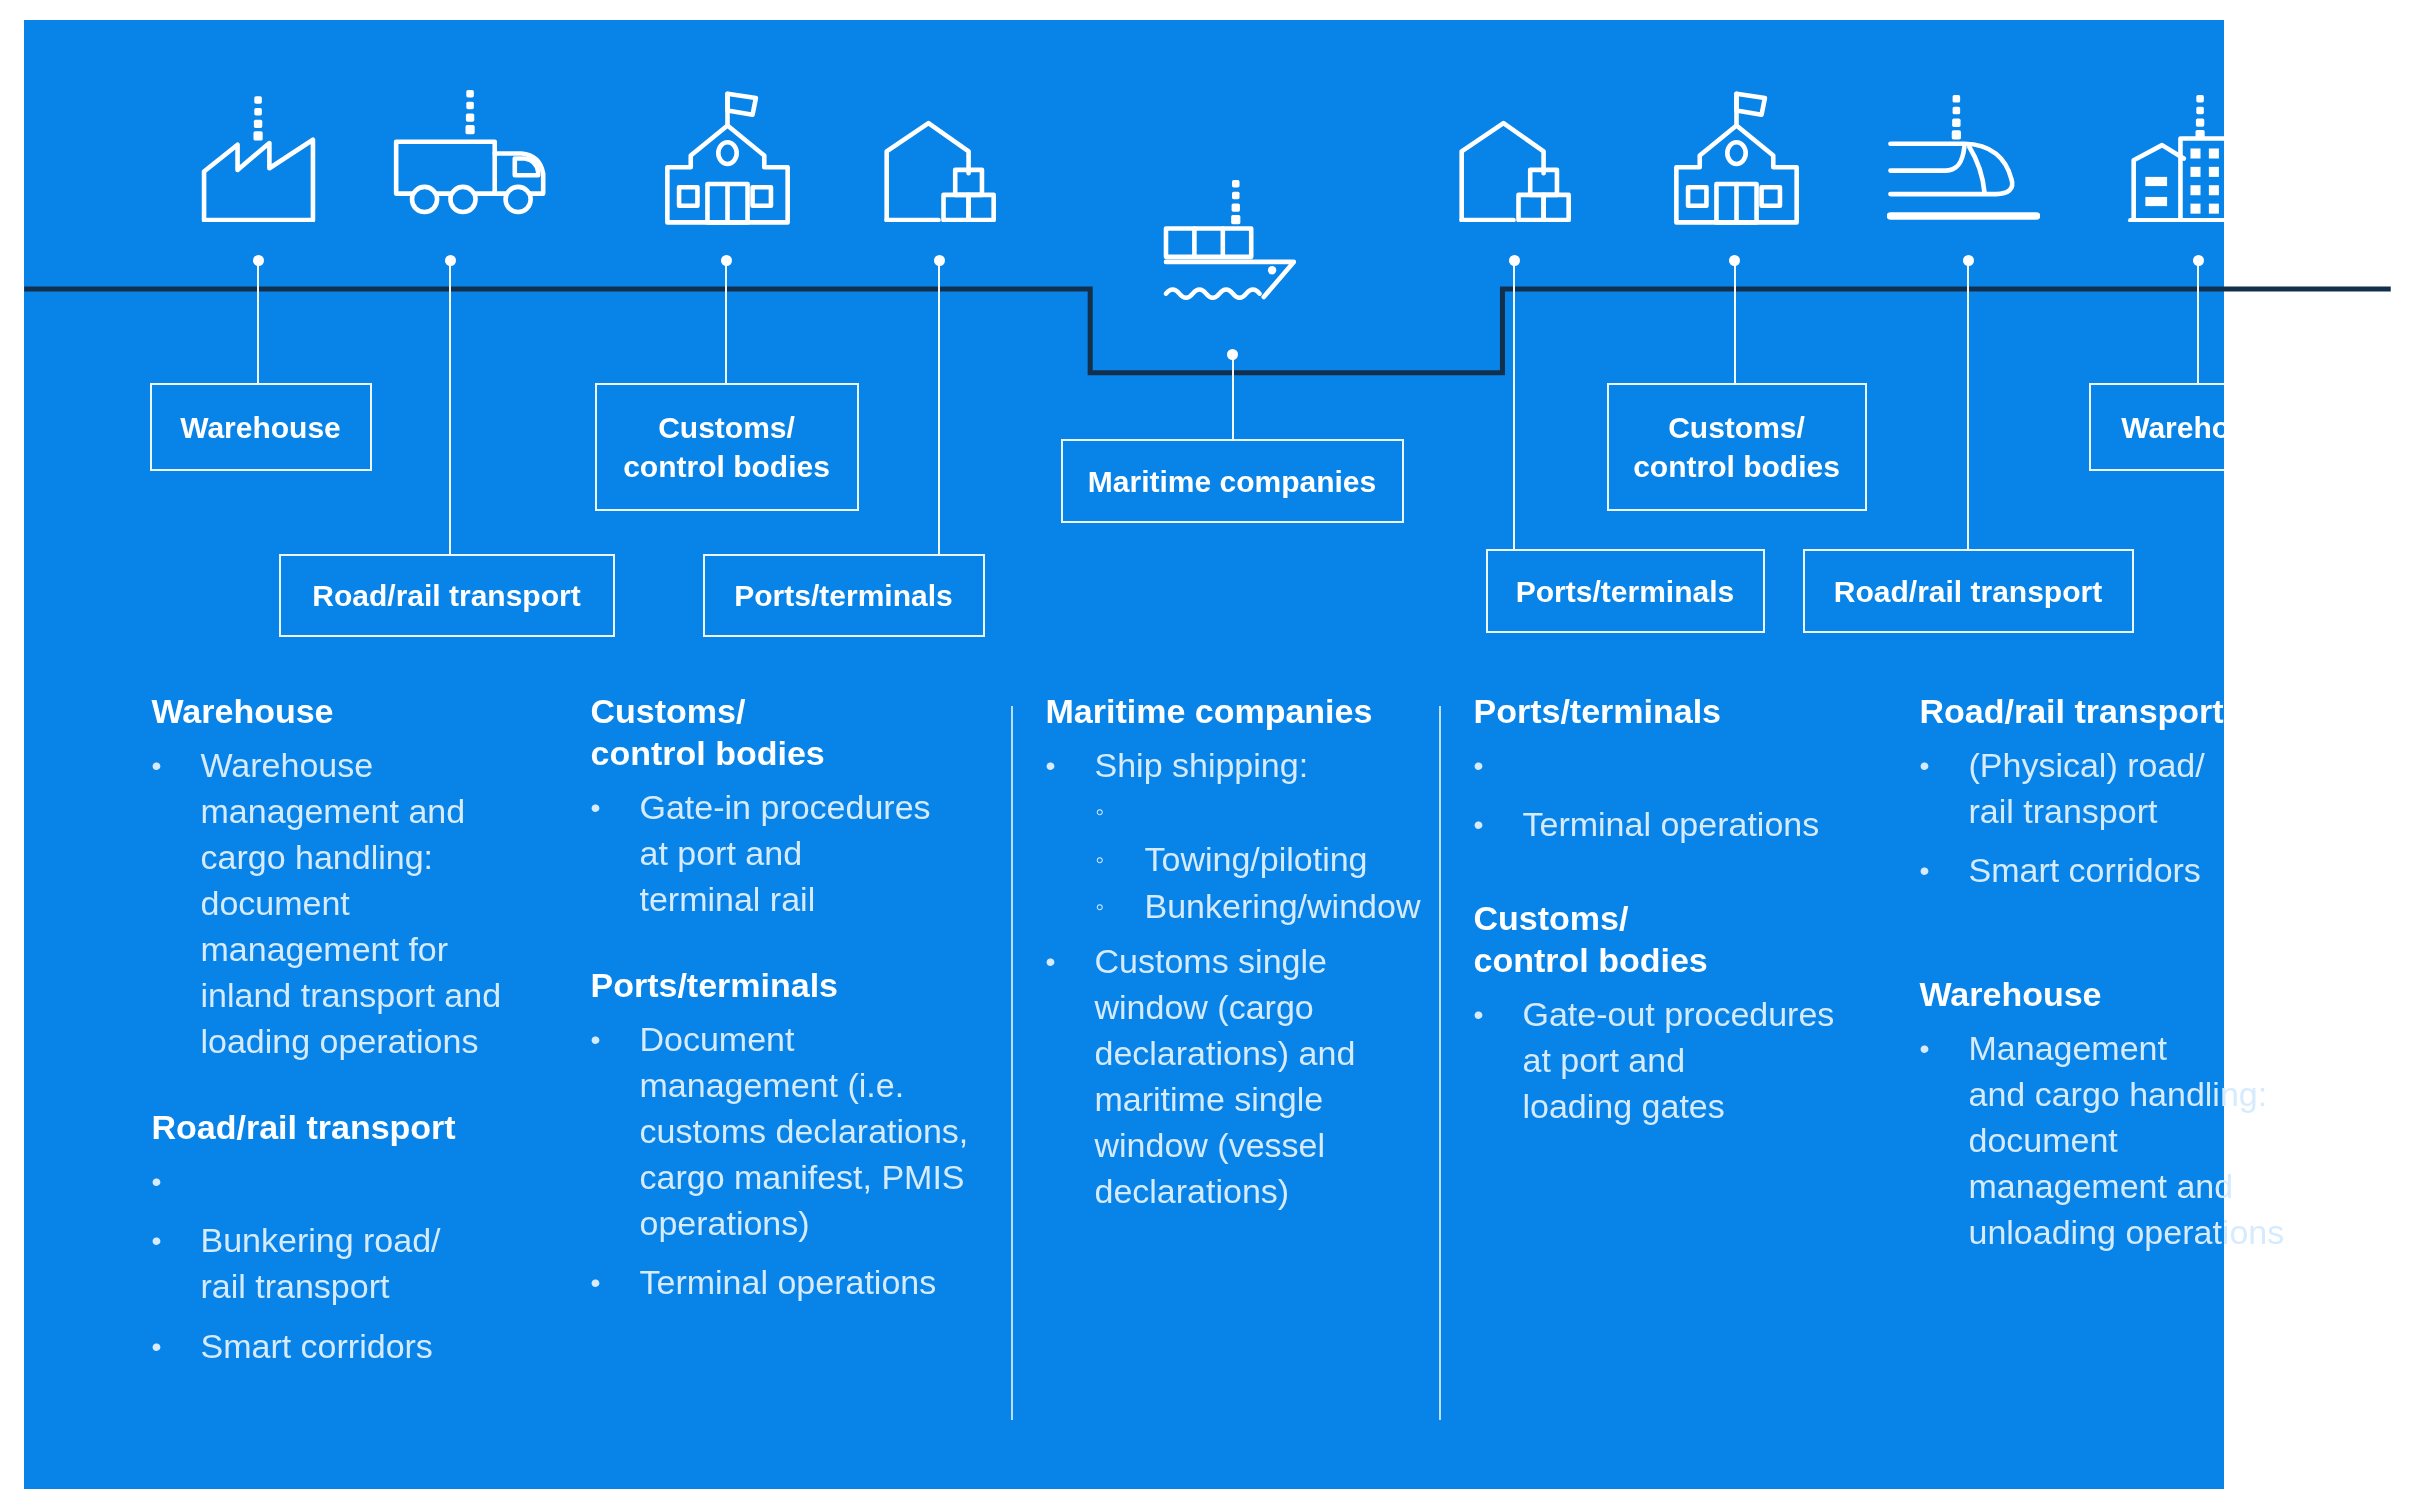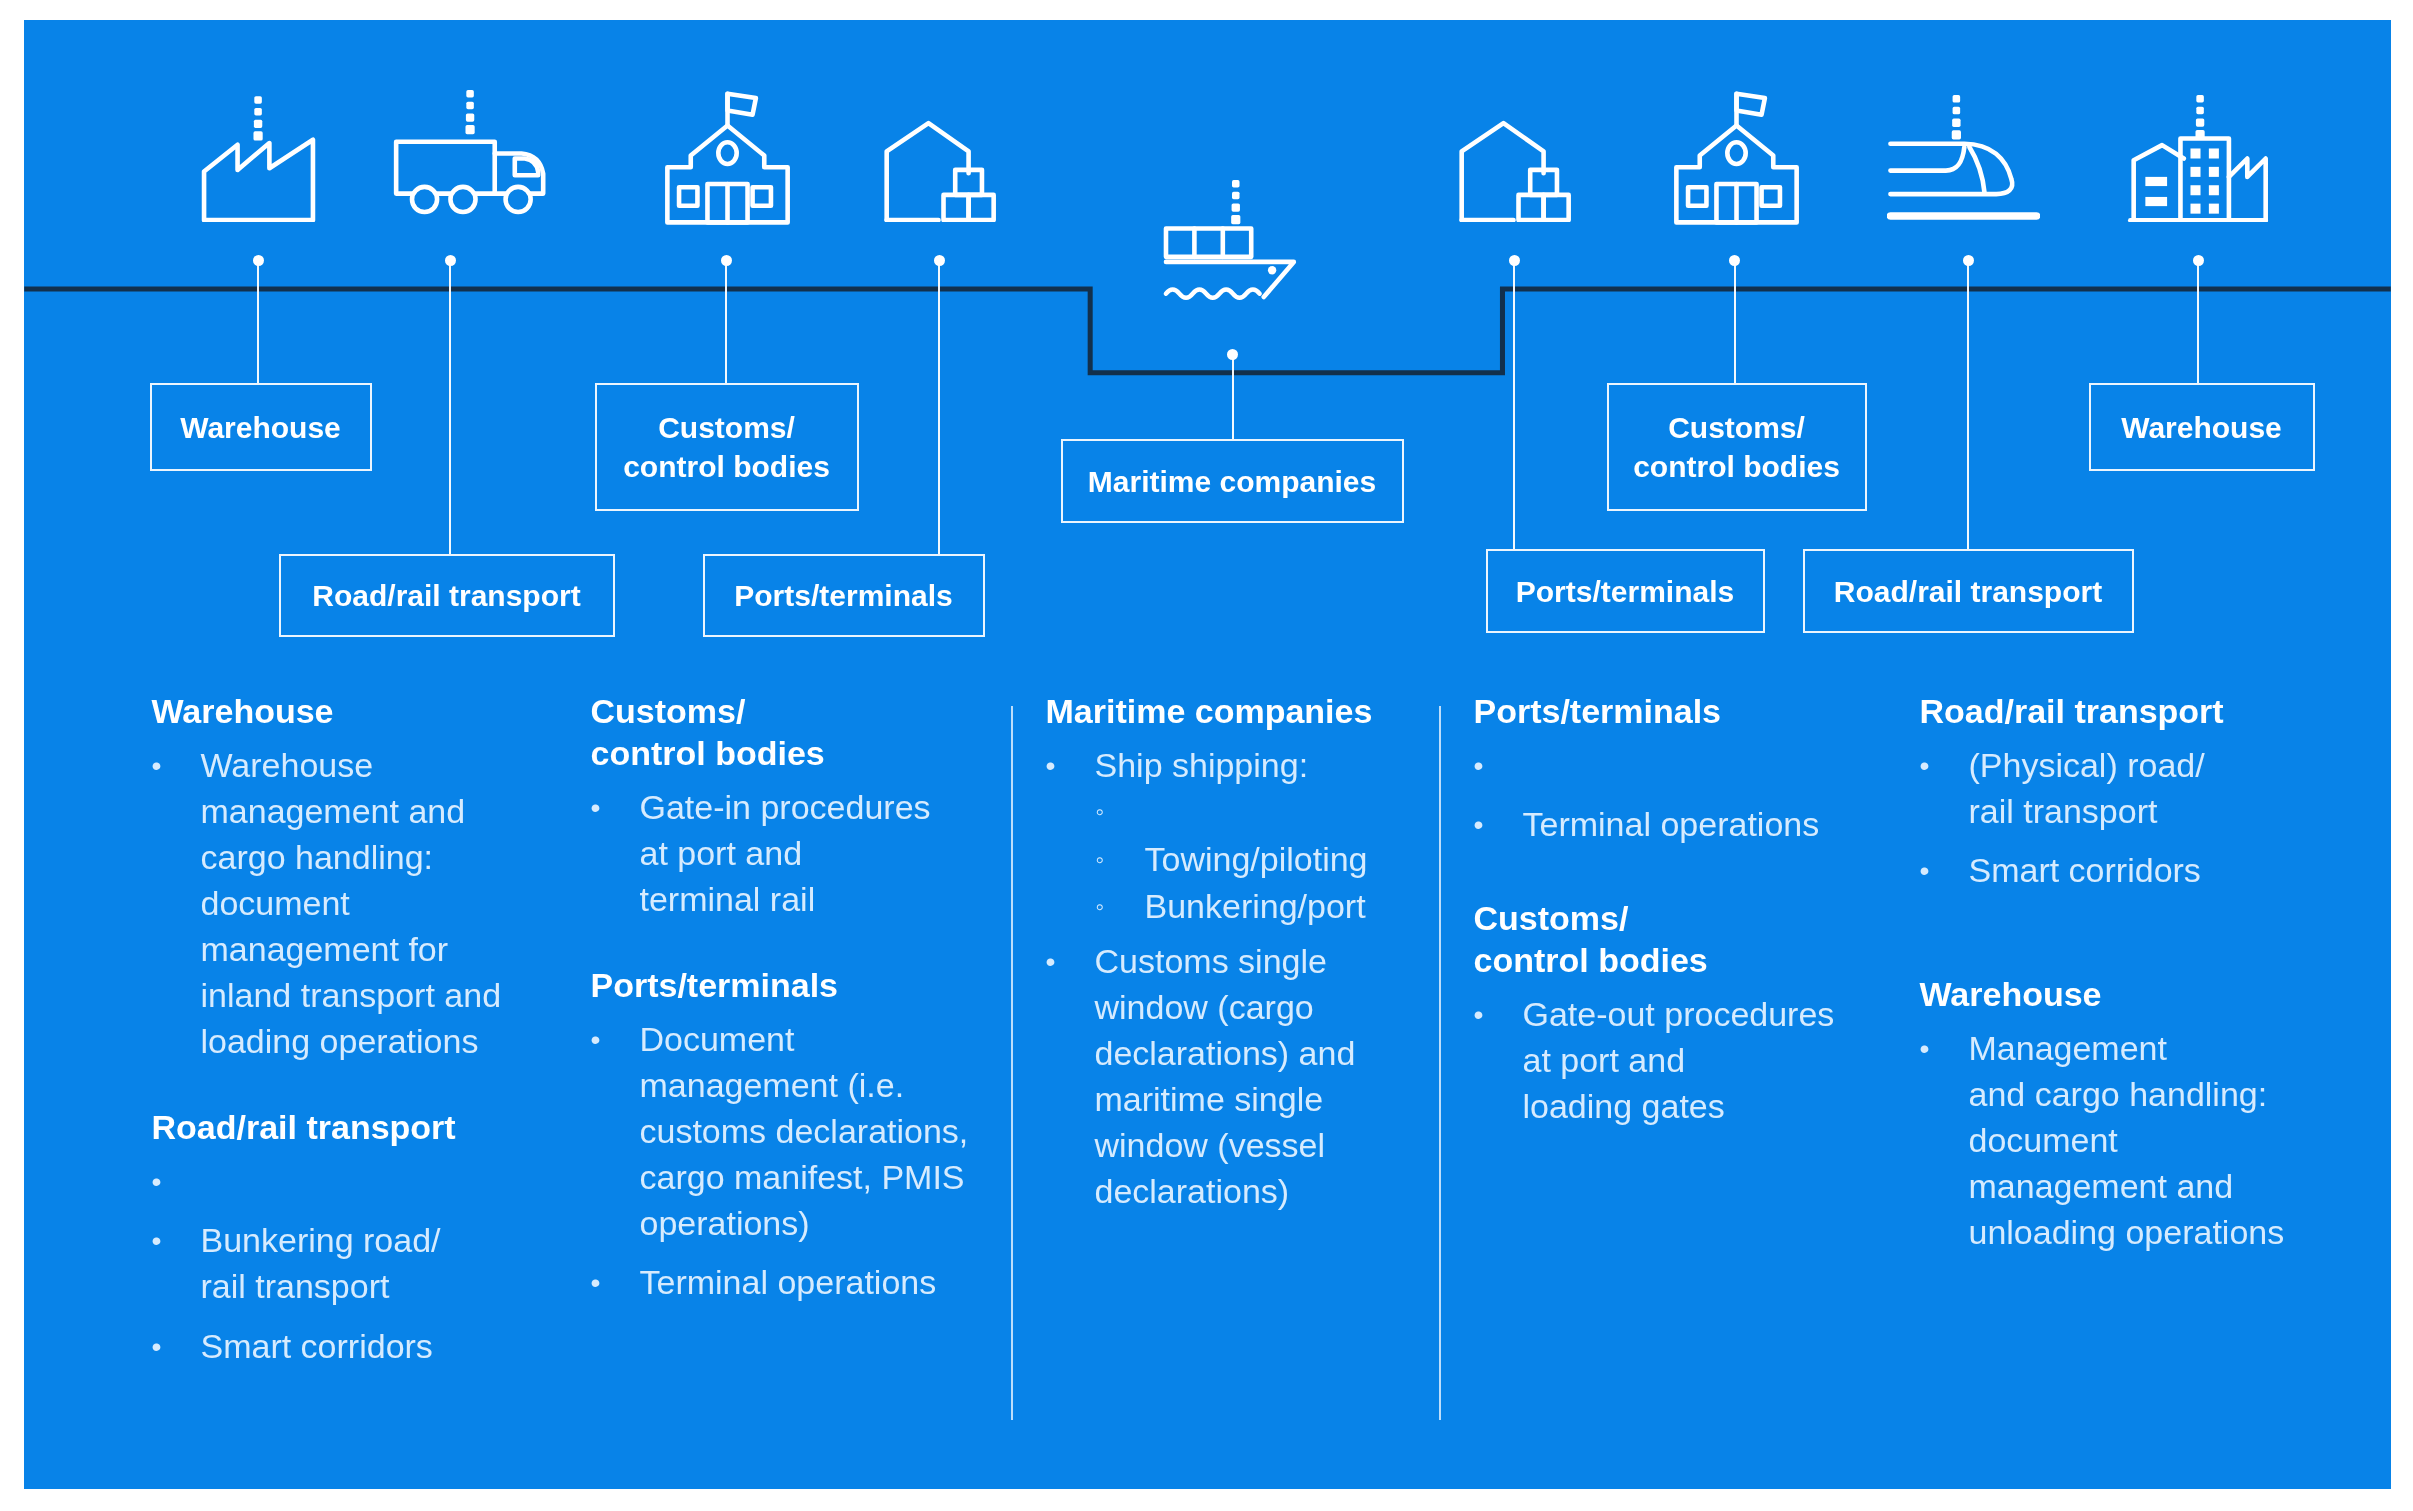--- a/index.html
+++ b/index.html
@@ -1,18 +1,18 @@
 <!DOCTYPE html>
 <html style="font-size:13.4px"><head>
 <meta charset="utf-8">
 <style>
   html,body{margin:0;padding:0;background:#ffffff;}
   .stage{position:relative;width:2413px;height:1512px;background:#ffffff;overflow:hidden;
          font-family:"Liberation Sans", sans-serif;}
-  .panel{position:absolute;left:23.5px;top:20px;width:2367px;height:1469px;background:#0883e8;}
+  .panel{position:absolute;left:23.5px;top:20px;width:2200px;height:1469px;background:#0883e8;}
   .tl-svg{position:absolute;left:0;top:0;width:2367px;height:1469px;}
   .conn{position:absolute;width:2.5px;background:rgba(255,255,255,0.95);}
   .cdot{position:absolute;width:11px;height:11px;border-radius:50%;background:#ffffff;}
   .icon{position:absolute;}
   .box{position:absolute;border:2.5px solid rgba(255,255,255,0.92);display:flex;align-items:center;
        justify-content:center;text-align:center;color:#ffffff;font-weight:700;font-size:30px;
        line-height:39px;white-space:pre-line;}
   .col{position:absolute;top:670px;color:#d6ebfe;font-size:34px;line-height:46px;}
   .col .h{color:#ffffff;font-weight:700;font-size:34px;line-height:42px;margin-bottom:10px;
           white-space:pre-line;}
@@ -254,21 +254,21 @@
       </div>
       <div class="b2">
         <span class="mk">◦</span>
       </div>
       <div class="b2">
         <span class="mk">◦</span>
         <span class="bt">Towing/piloting</span>
       </div>
       <div class="b2">
         <span class="mk">◦</span>
-        <span class="bt">Bunkering/port</span>
+        <span class="bt">Bunkering/window</span>
       </div>
       <div class="b1 mt10">
         <span class="mk">•</span>
         <span class="bt">Customs single
 window (cargo
 declarations) and
 maritime single
 window (vessel
 declarations)</span>
       </div>

